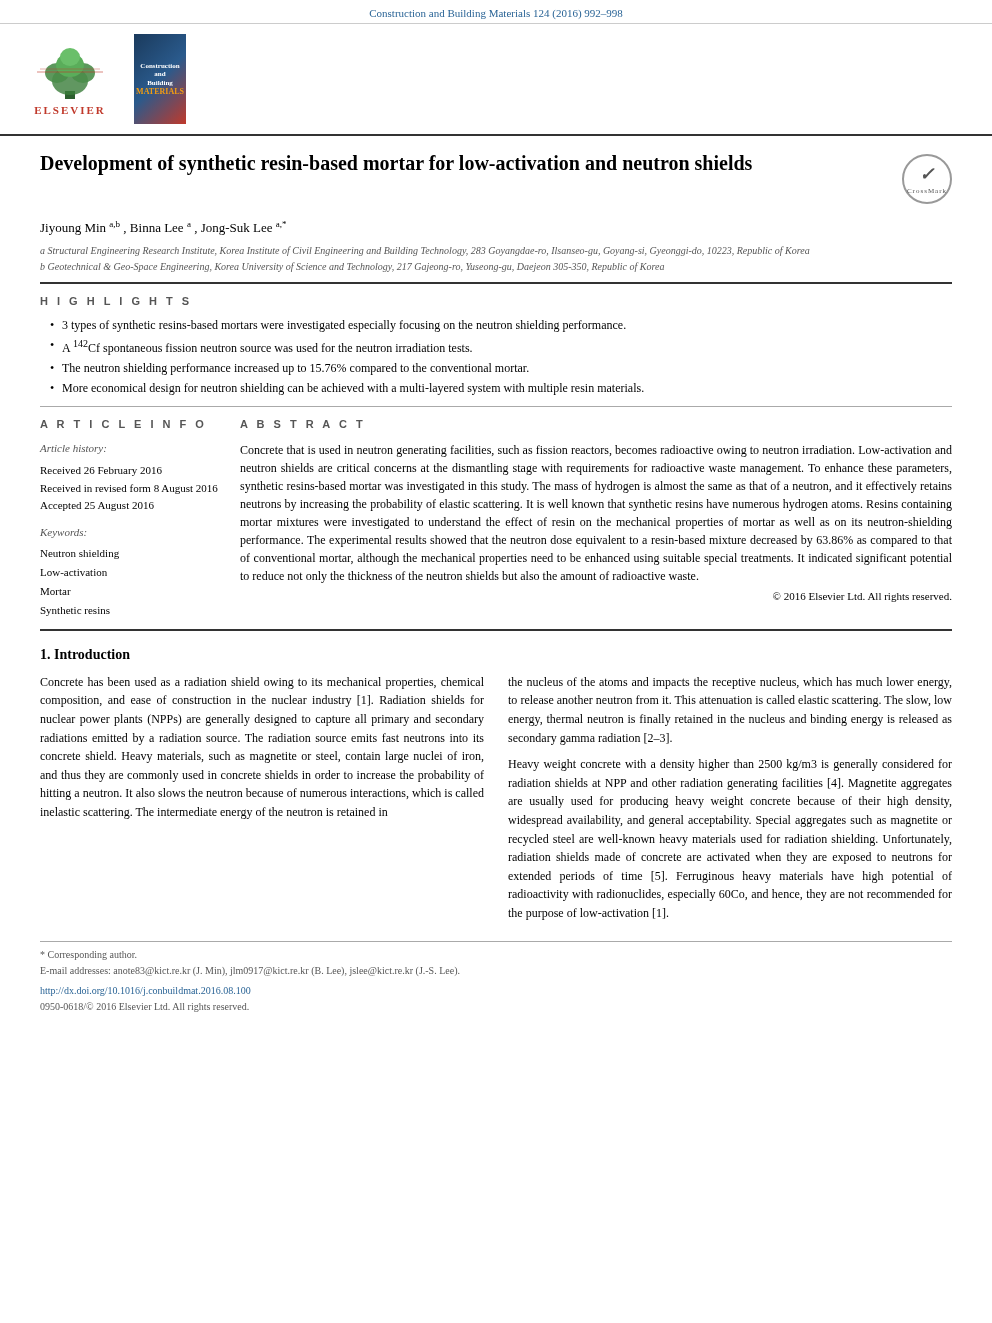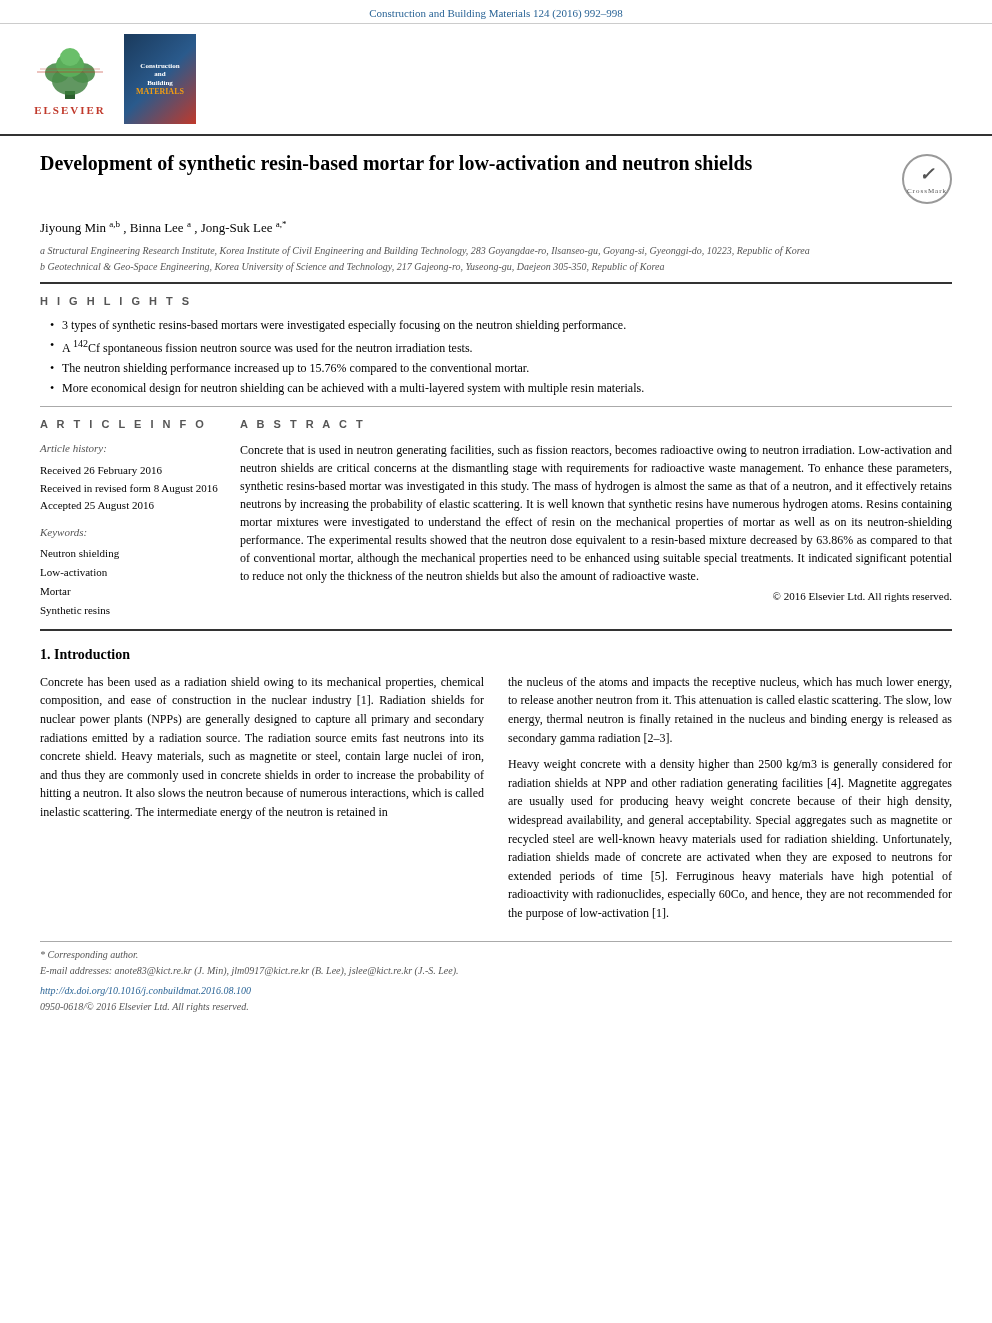--- a/index.html
+++ b/index.html
@@ -72,21 +72,21 @@
       color: #555;
     }
     .journal-cover {
       width: 80px;
       flex-shrink: 0;
       display: flex;
       flex-direction: column;
       align-items: center;
     }
     .cover-image {
-      width: 72px;
+      width: 52px;
       height: 90px;
       background: linear-gradient(135deg, #1a3a5c 0%, #2a5a8c 50%, #c0392b 100%);
       display: flex;
       flex-direction: column;
       align-items: center;
       justify-content: center;
       color: white;
       font-size: 7px;
       font-weight: bold;
       text-align: center;
@@ -293,21 +293,20 @@
     .body-col p {
       margin-bottom: 8px;
     }
 
     .footnotes-area {
       margin-top: 10px;
       padding-top: 6px;
       border-top: 1px solid #aaa;
       font-size: 10px;
       color: #555;
-      font-style: italic;
     }
     .footnotes-area p {
       margin-bottom: 2px;
     }
 
     .doi-line {
       font-size: 10px;
       color: #2a6496;
       margin-top: 6px;
     }

